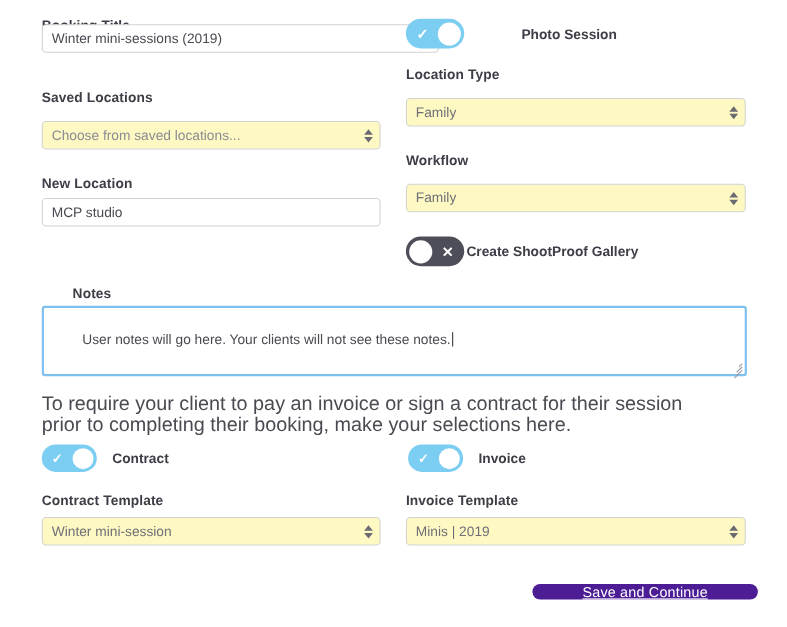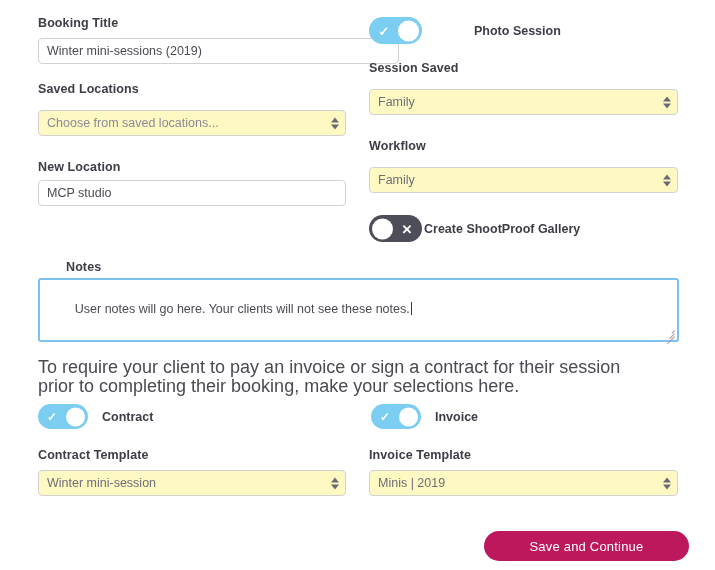--- a/index.html
+++ b/index.html
@@ -190,46 +190,47 @@
   
   .helper-text {
     font-size: 18px;
     color: #4a4a52;
     line-height: 19px;
   }
 
   
   .primary-btn {
     width: 205px;
-    height: 30px;
+    height: 14px;
     border: none;
     border-radius: 999px;
-    background: #be185d;
+    background: #4c1d95;
     color: #ffffff;
     font-family: "Liberation Sans", sans-serif;
     font-size: 13px;
     letter-spacing: 0.2px;
     cursor: pointer;
     display: flex;
     align-items: center;
     justify-content: center;
+    text-decoration: underline;
   }
 
   
   .abs { position: absolute; }
 </style>
 </head>
 <body>
 
 <div class="page">
 
   <div class="abs" style="left:38px; top:16px; width:308px;">
     <div class="field-label">Booking Title</div>
   </div>
-  <div class="abs" style="left:38px; top:38px; width:361px;">
+  <div class="abs" style="left:38px; top:22px; width:361px;">
     <input class="text-input" type="text" value="Winter mini-sessions (2019)" style="">
   </div>
 
   <div class="abs" style="left:38px; top:82px; width:308px;">
     <div class="field-label">Saved Locations</div>
   </div>
   <div class="abs" style="left:38px; top:110px; width:308px;">
     <div class="select-wrap">
       <div class="select-box dim">Choose from saved locations...</div>
       <span class="stepper">
@@ -248,21 +249,21 @@
 
   <div class="abs toggle-row" style="left:369px; top:17px;">
     <span class="toggle lg on">
       <span class="mark">✓</span>
       <span class="knob"></span>
     </span>
     <span class="toggle-label" style="margin-left:14px;padding-left:38px;">Photo Session</span>
   </div>
 
   <div class="abs" style="left:369px; top:61px; width:309px;">
-    <div class="field-label">Session Saved</div>
+    <div class="field-label">Location Type</div>
   </div>
   <div class="abs" style="left:369px; top:89px; width:309px;">
     <div class="select-wrap">
       <div class="select-box">Family</div>
       <span class="stepper">
         <i class="up"></i>
           <i class="down"></i>
       </span>
     </div>
   </div>

